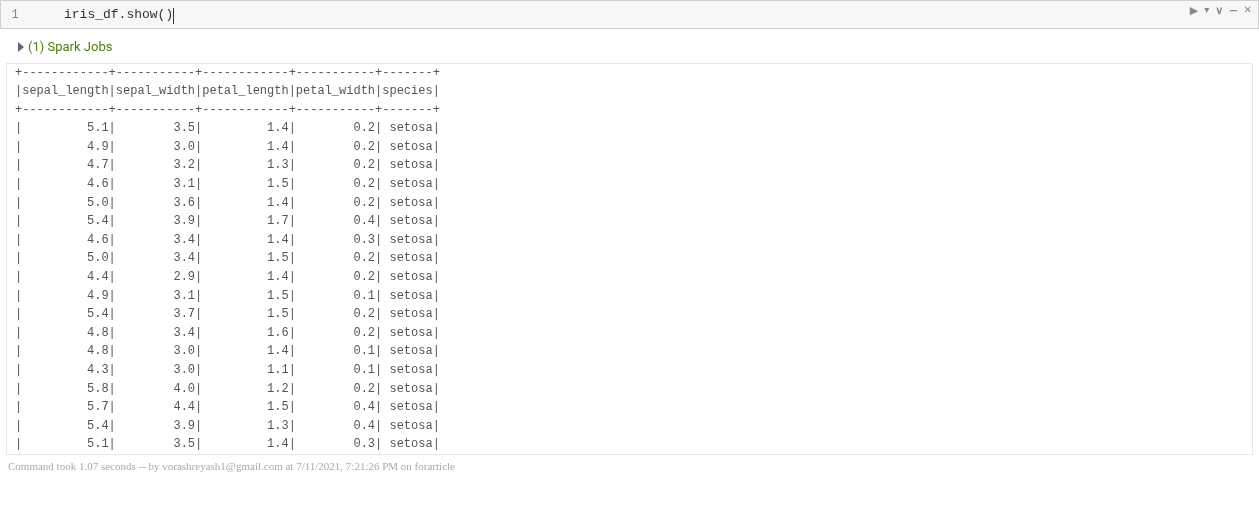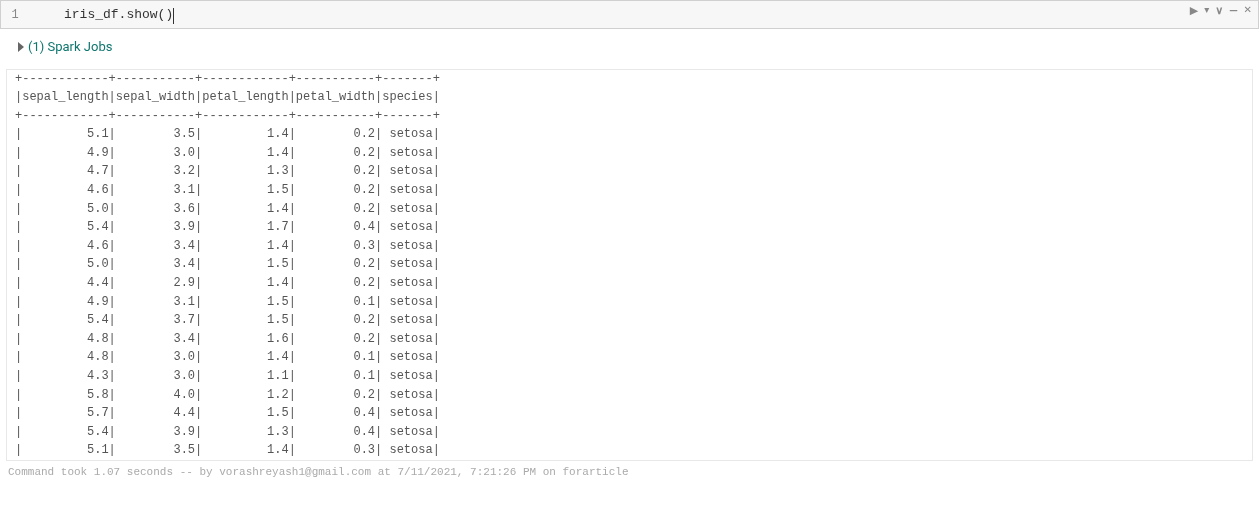--- a/index.html
+++ b/index.html
@@ -53,22 +53,22 @@
       display: flex;
       gap: 6px;
       color: #888;
     }
     .cell-controls span {
       cursor: pointer;
       font-size: 12px;
       line-height: 1;
     }
     .jobs-row {
-      padding: 10px 18px 14px 18px;
-      color: #0f766e;
+      padding: 10px 18px 8px 18px;
+      color: #4d7c0f;
       font-size: 13px;
     }
     .jobs-toggle {
       display: inline-flex;
       align-items: center;
       cursor: pointer;
       gap: 4px;
     }
     .triangle-right {
       width: 0; height: 0;
@@ -93,21 +93,21 @@
     .resize-handle {
       position: absolute;
       right: 2px;
       bottom: 2px;
       width: 12px;
       height: 12px;
       cursor: nwse-resize;
       color: #bbb;
     }
     .status-bar {
-      font-family: Liberation Mono, monospace;
+      font-family: Liberation Serif, serif;
       font-size: 11px;
       color: #aaa;
       padding: 3px 8px;
     }
   </style>
 </head>
 <body>
 
 <div class="cell-container">
 

